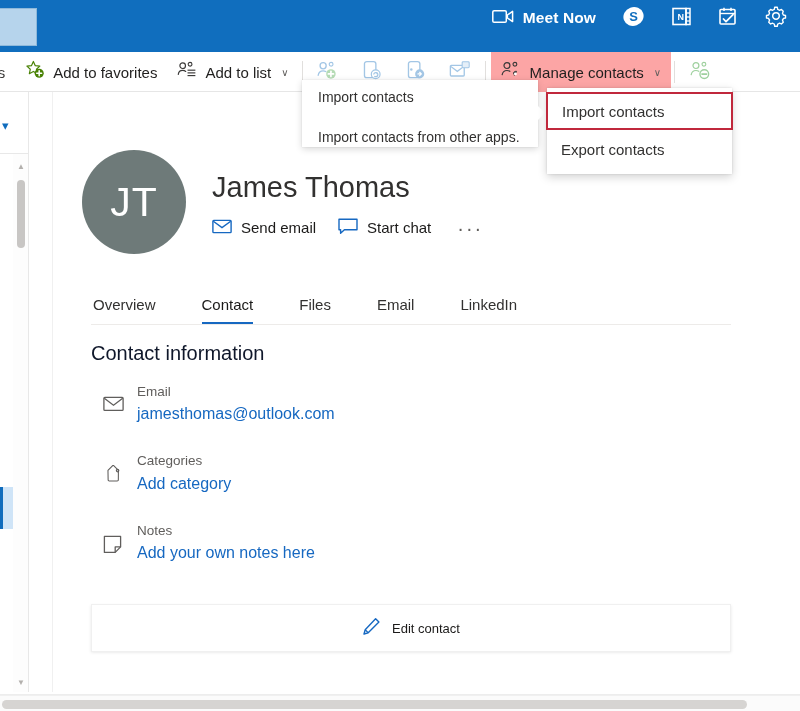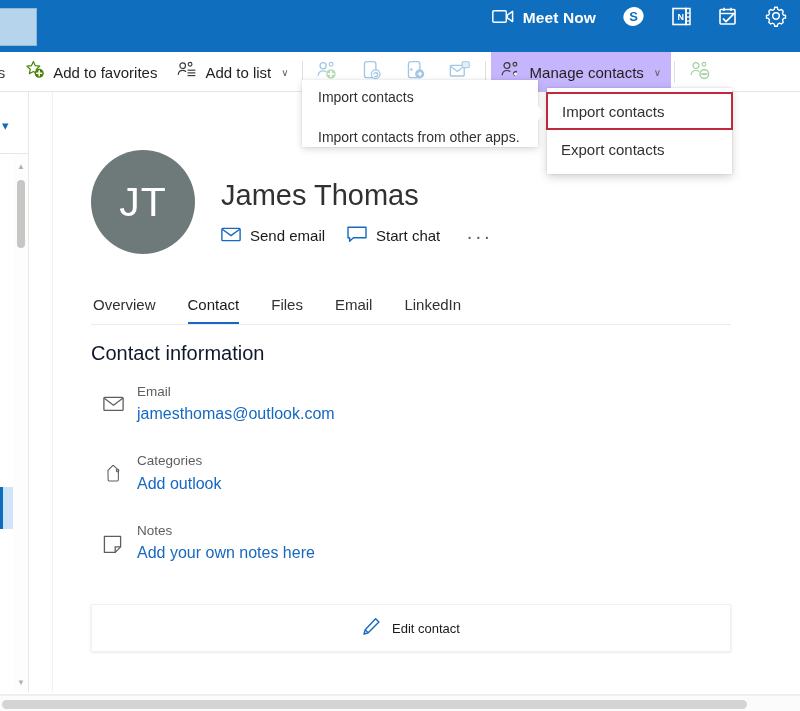--- a/index.html
+++ b/index.html
@@ -47,21 +47,21 @@
     height: 40px; display: flex; align-items: center; gap: 8px;
     padding: 0 10px; cursor: pointer; color: #201f1e; white-space: nowrap;
   }
   .cmd-item.truncated { padding-left: 0; margin-left: -14px; color: #3b3a39; }
   .cmd-label { font-size: 15px; }
   .cmd-chev { font-size: 10px; color: #605e5c; margin-left: 2px; }
   .cmd-icobtn {
     width: 44px; height: 40px; display: flex; align-items: center;
     justify-content: center; cursor: default; opacity: .38;
   }
-  .cmd-item.active { background: #c4b5fd; }
+  .cmd-item.active { background: #fca5a5; }
   .cmd-sep { width: 1px; height: 22px; background: #e1dfdd; margin: 0 3px; }
 
   
   .leftpanel {
     position: absolute; left: 0; top: 92px; width: 29px; height: 600px;
     background: #ffffff; border-right: 1px solid #e8e8e8;
     overflow: hidden;
   }
   .lp-header {
     position: absolute; left: 0; top: 0; width: 29px; height: 62px;
@@ -95,21 +95,21 @@
     position: absolute; left: 30px; top: 92px; width: 770px; height: 600px;
     background: #ffffff; overflow: hidden;
   }
   .contentcard {
     position: absolute; left: 22px; top: 0px; width: 718px; height: 600px;
     background: #ffffff;
     border-left: 1px solid #f0f0f0;
   }
 
   
-  .profile { position: absolute; left: 38px; top: 58px; display: flex; align-items: center; }
+  .profile { position: absolute; left: 29px; top: 58px; display: flex; align-items: flex-start; }
   .avatar {
     width: 104px; height: 104px; border-radius: 50%;
     background: #6e7a79; color: #ffffff;
     display: flex; align-items: center; justify-content: center;
     font-size: 41px; font-weight: 400; letter-spacing: 1px;
     font-family: "Liberation Sans", sans-serif;
   }
   .profile-right { margin-left: 26px; padding-top: 22px; }
   .profile-name {
     font-size: 29px; font-weight: 300; color: #323130; line-height: 1.1;
@@ -121,21 +121,21 @@
     color: #1b1a19; font-size: 15px; white-space: nowrap;
   }
   .pa-more {
     color: #605e5c; font-size: 20px; letter-spacing: 2px; cursor: pointer;
     padding: 0 4px; line-height: 10px;
   }
 
   
   .tabs {
     position: absolute; left: 38px; top: 196px; width: 640px;
-    display: flex; align-items: flex-end; gap: 0;
+    display: flex; align-items: flex-end; gap: 14px;
     border-bottom: 1px solid #edebe9;
   }
   .tab {
     padding: 8px 16px 11px 16px; font-size: 15px; color: #323130;
     cursor: pointer; position: relative; white-space: nowrap;
   }
   .tab:first-child { padding-left: 2px; }
   .tab.active { font-weight: 400; color: #1b1a19; }
   .tab.active::after {
     content: ""; position: absolute; left: 16px; right: 16px; bottom: 0;
@@ -463,21 +463,21 @@
 
       <div class="ci-row">
         <div class="ci-ico">
           <svg width="21" height="20" viewBox="0 0 21 20">
             <path d="M9.6 1.5 H18.6 V10.5 L10.4 18.6 a1.4 1.4 0 0 1-2 0 L1.6 11.8 a1.4 1.4 0 0 1 0-2 Z" fill="none" stroke="#605e5c" stroke-width="1.3" stroke-linejoin="round" transform="rotate(-45 10 10) scale(0.82) translate(2.3,2.3)"></path>
             <circle cx="14.6" cy="5.6" r="1.25" fill="none" stroke="#605e5c" stroke-width="1.1"></circle>
           </svg>
         </div>
         <div class="ci-body">
           <div class="ci-label">Categories</div>
-          <div class="ci-value">Add outlook</div>
+          <div class="ci-value">Add category</div>
         </div>
       </div>
 
       <div class="ci-row">
         <div class="ci-ico">
           <svg width="19" height="19" viewBox="0 0 19 19">
             <path d="M1.4 1.4 H17.6 V11.9 L12.2 17.4 H1.4 Z" fill="none" stroke="#605e5c" stroke-width="1.3" stroke-linejoin="round"></path>
             <path d="M12.2 17.4 V11.9 H17.6" fill="none" stroke="#605e5c" stroke-width="1.3" stroke-linejoin="round"></path>
           </svg>
         </div>

